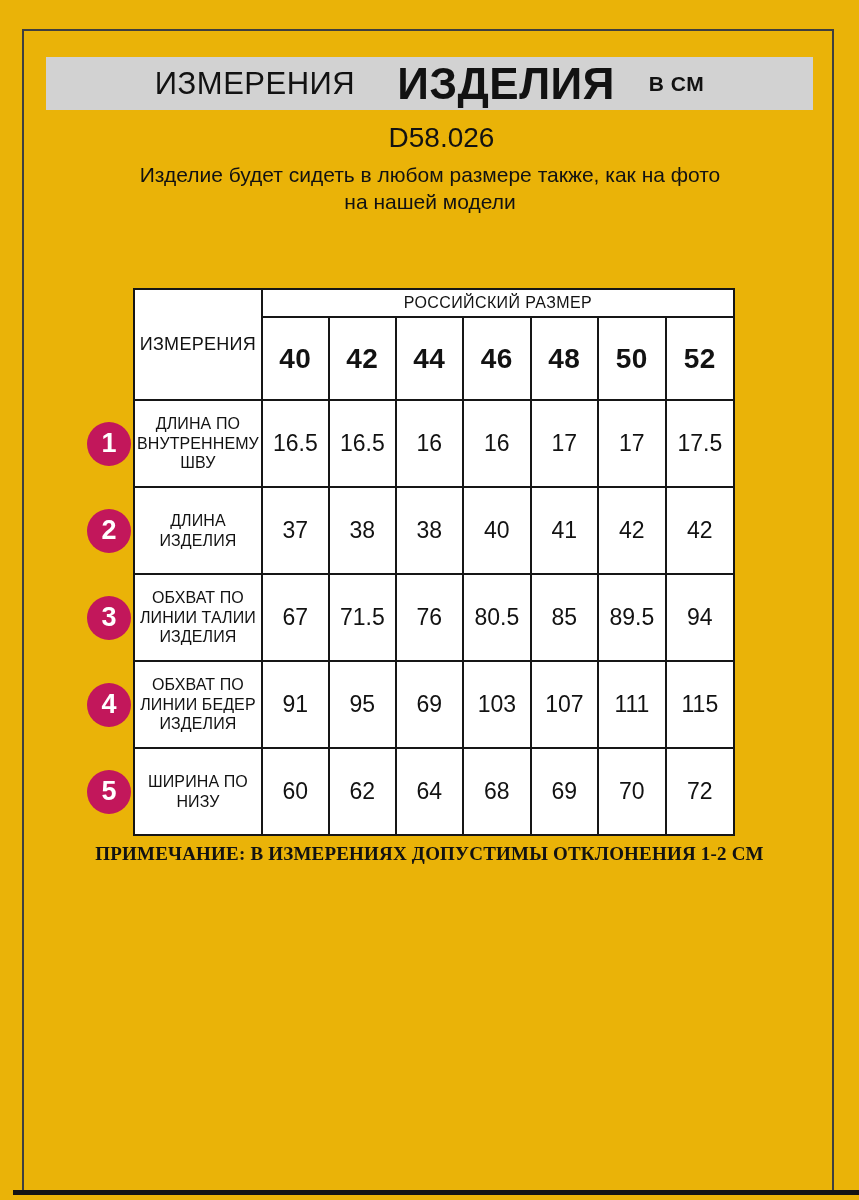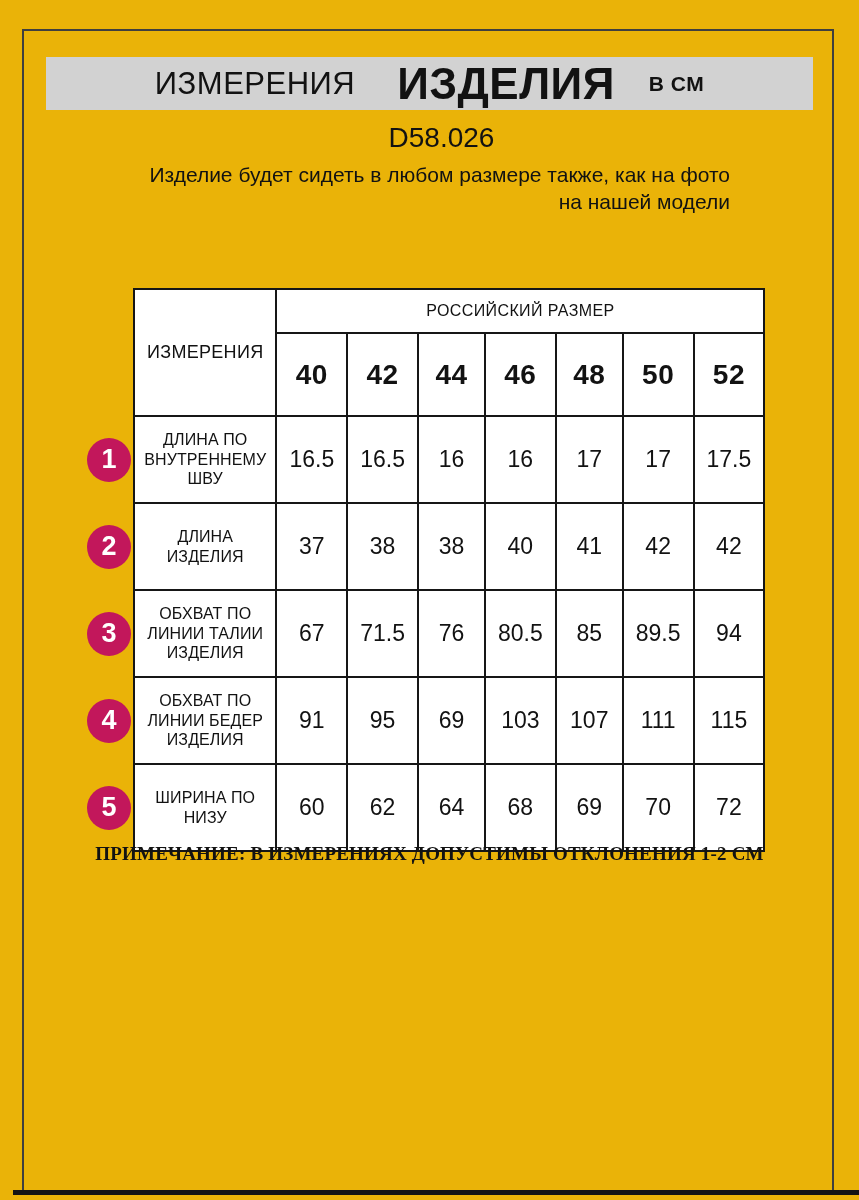--- a/index.html
+++ b/index.html
@@ -13,28 +13,28 @@
 
   
   .title-bar{position:absolute;left:46px;top:57px;width:767px;height:53px;
              background:#d2d2d2;display:flex;align-items:center;justify-content:center;}
   .title-w1{font-size:31px;font-weight:400;letter-spacing:.5px;}
   .title-w2{font-size:44px;font-weight:700;margin-left:42px;letter-spacing:.5px;}
   .title-units{font-size:21px;font-weight:700;margin-left:34px;letter-spacing:.5px;}
 
   .code{position:absolute;left:23px;top:122px;width:813px;text-align:center;
         font-size:28px;font-weight:400;padding-left:12px;}
-  .subtitle{position:absolute;left:130px;top:162px;width:600px;text-align:right;
+  .subtitle{position:absolute;left:130px;top:162px;width:600px;text-align:center;
             font-size:21px;line-height:1.27;font-weight:400;}
 
   
   table.size-table{position:absolute;left:133px;top:288px;border-collapse:collapse;
                    table-layout:fixed;}
   table.size-table th,table.size-table td{border:2px solid #161616;box-sizing:border-box;
-                   text-align:center;vertical-align:middle;background:#fff;padding:12px;}
+                   text-align:center;vertical-align:middle;background:#fff;padding:4px;}
   th.group{height:20px;font-size:16px;font-weight:400;letter-spacing:.4px;}
   th.corner{font-size:18px;font-weight:400;letter-spacing:.3px;}
   tr.size-row th{height:83px;font-size:28px;font-weight:700;letter-spacing:.5px;}
   tbody td{height:87px;font-size:23px;font-weight:400;}
   tbody td.label{font-size:16px;line-height:1.22;padding:2px;position:relative;letter-spacing:.1px;}
 
   
   .badge{position:absolute;left:-48px;top:50%;margin-top:-22px;width:44px;height:44px;
          border-radius:50%;background:#c2175b;color:#ffffff;font-size:27px;font-weight:700;
          display:flex;align-items:center;justify-content:center;}

